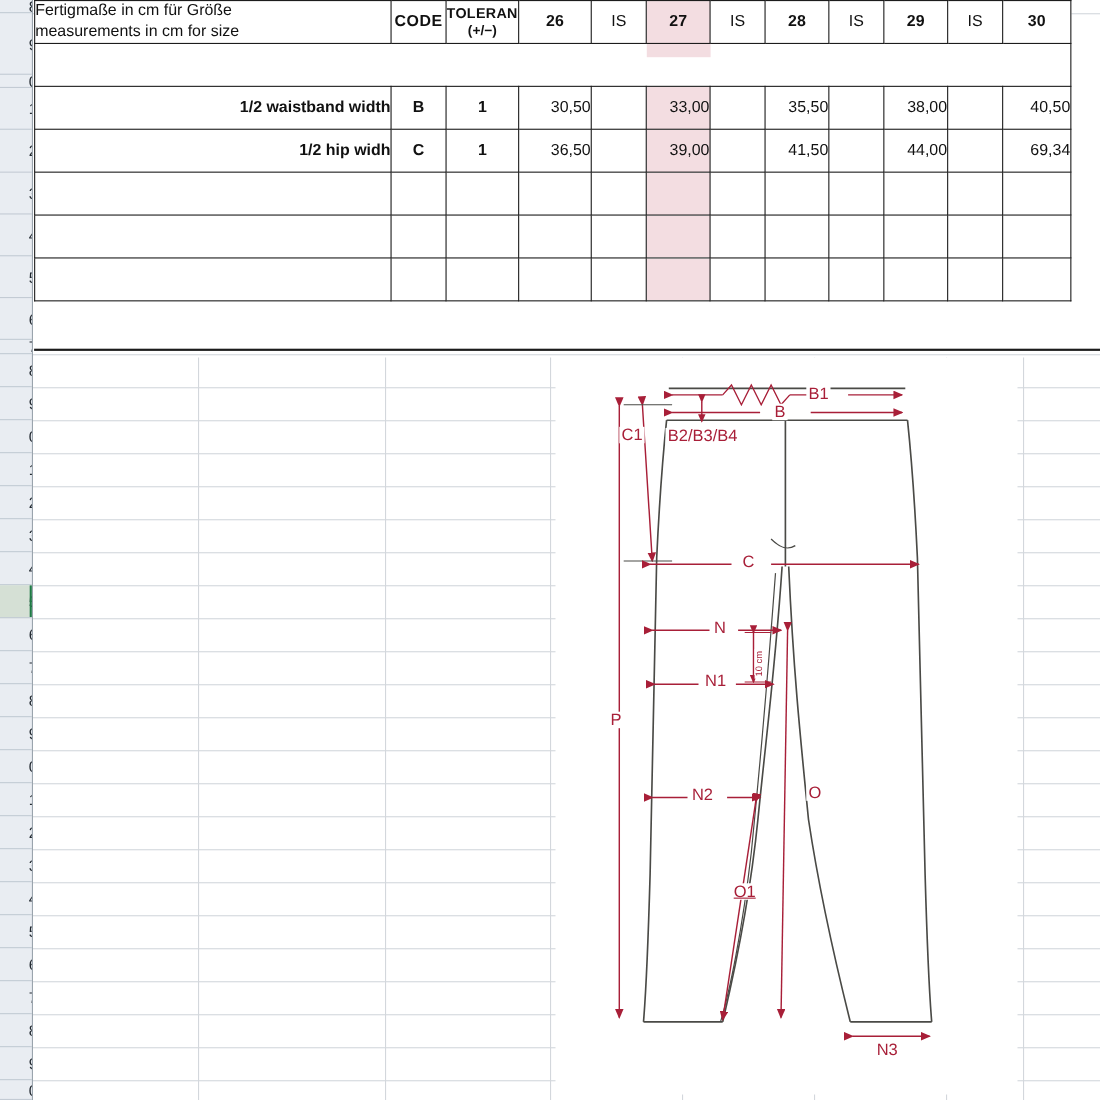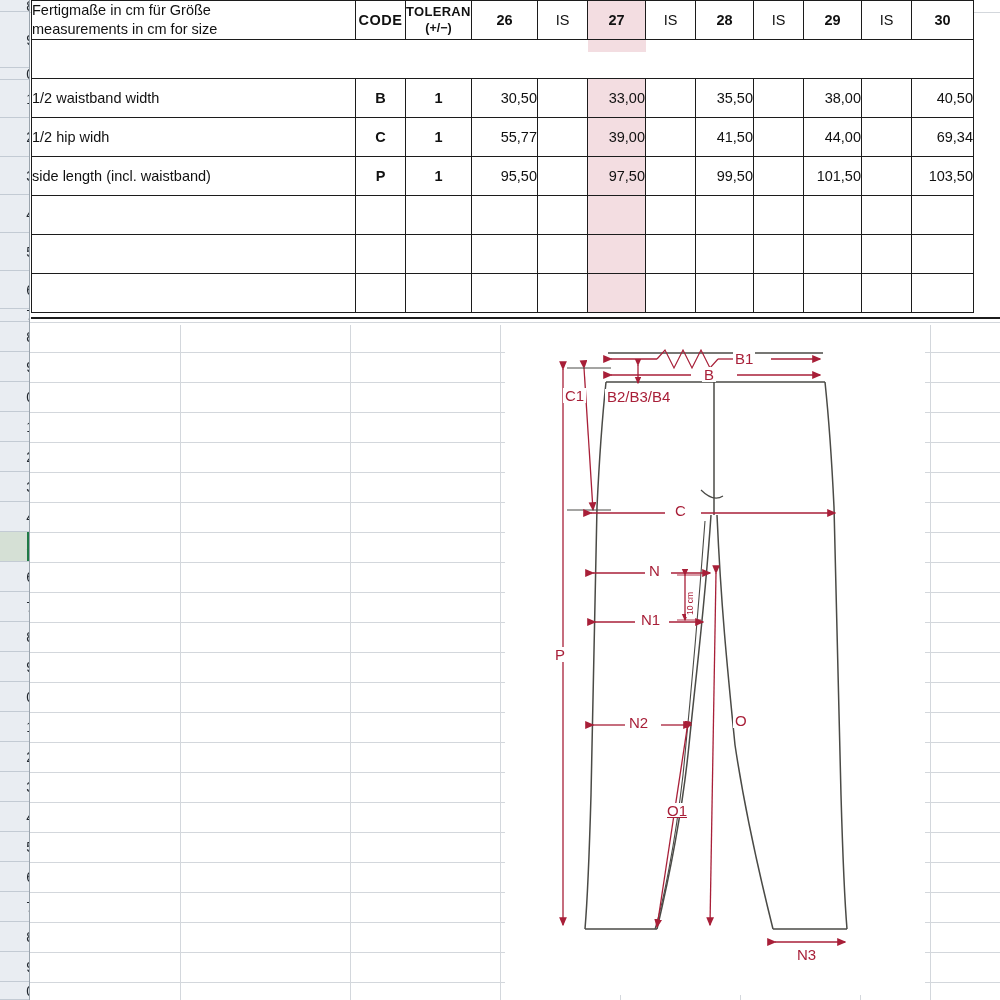--- a/index.html
+++ b/index.html
@@ -85,22 +85,22 @@
   .hdr-tol i{display:block;font-style:normal;font-size:12.5px;}
   .hdr-size{
     text-align:center;font-weight:bold;font-size:15px;background:#efefef;color:#111;
   }
   .hdr-is{
     text-align:center;font-size:13.5px;background:#ffffff;color:#111;
   }
   .hdr-size.hl{background:#f3dde1;}
 
   .lbl{
-    background:#d8d3bd;text-align:left;padding:0 7px;font-size:14px;color:#111;
-    font-weight:400;
+    background:#d8d3bd;text-align:right;padding:0 7px;font-size:14px;color:#111;
+    font-weight:700;
   }
   .code{text-align:center;color:#c3102f;font-weight:bold;font-size:15px;background:#fff;}
   .tol{text-align:center;color:#c3102f;font-weight:bold;font-size:12.5px;background:#fff;}
   .val{text-align:right;padding-right:6px;font-size:15px;background:#efefef;color:#111;}
   .val.hl{background:#f3dde1;}
   .isc{background:#ffffff;}
   .blank{background:#efefef;}
   .blank.hl{background:#f3dde1;}
   .blankw{background:#ffffff;}
 
@@ -251,45 +251,31 @@
       <td class="isc"></td>
       <td class="val">38,00</td>
       <td class="isc"></td>
       <td class="val">40,50</td>
     </tr>
 
     <tr>
       <td class="lbl">1/2 hip widh</td>
       <td class="code">C</td>
       <td class="tol">1</td>
-      <td class="val">55,77</td>
+      <td class="val">36,50</td>
       <td class="isc"></td>
       <td class="val hl">39,00</td>
       <td class="isc"></td>
       <td class="val">41,50</td>
       <td class="isc"></td>
       <td class="val">44,00</td>
       <td class="isc"></td>
       <td class="val">69,34</td>
     </tr>
 
-    <tr>
-      <td class="lbl">side length (incl. waistband)</td>
-      <td class="code">P</td>
-      <td class="tol">1</td>
-      <td class="val">95,50</td>
-      <td class="isc"></td>
-      <td class="val hl">97,50</td>
-      <td class="isc"></td>
-      <td class="val">99,50</td>
-      <td class="isc"></td>
-      <td class="val">101,50</td>
-      <td class="isc"></td>
-      <td class="val">103,50</td>
-    </tr>
 
     <tr>
       <td class="blankw"></td>
       <td class="blankw"></td>
       <td class="blankw"></td>
       <td class="blank"></td>
       <td class="blankw"></td>
       <td class="blank hl"></td>
       <td class="blankw"></td>
       <td class="blank"></td>

